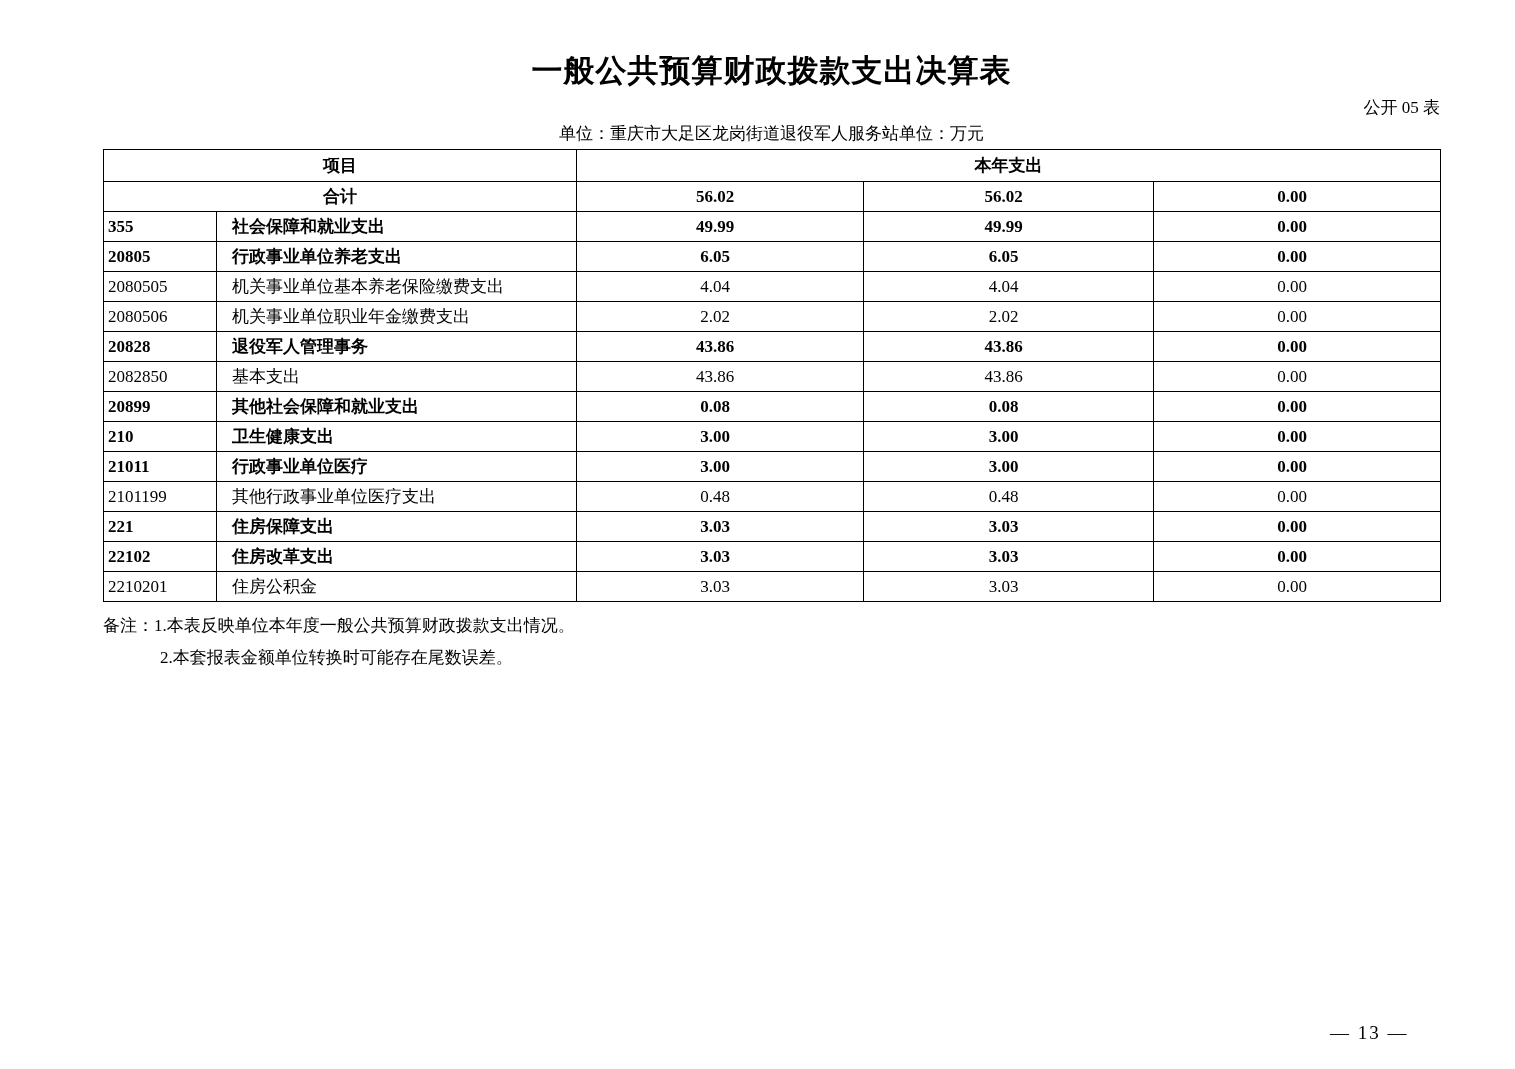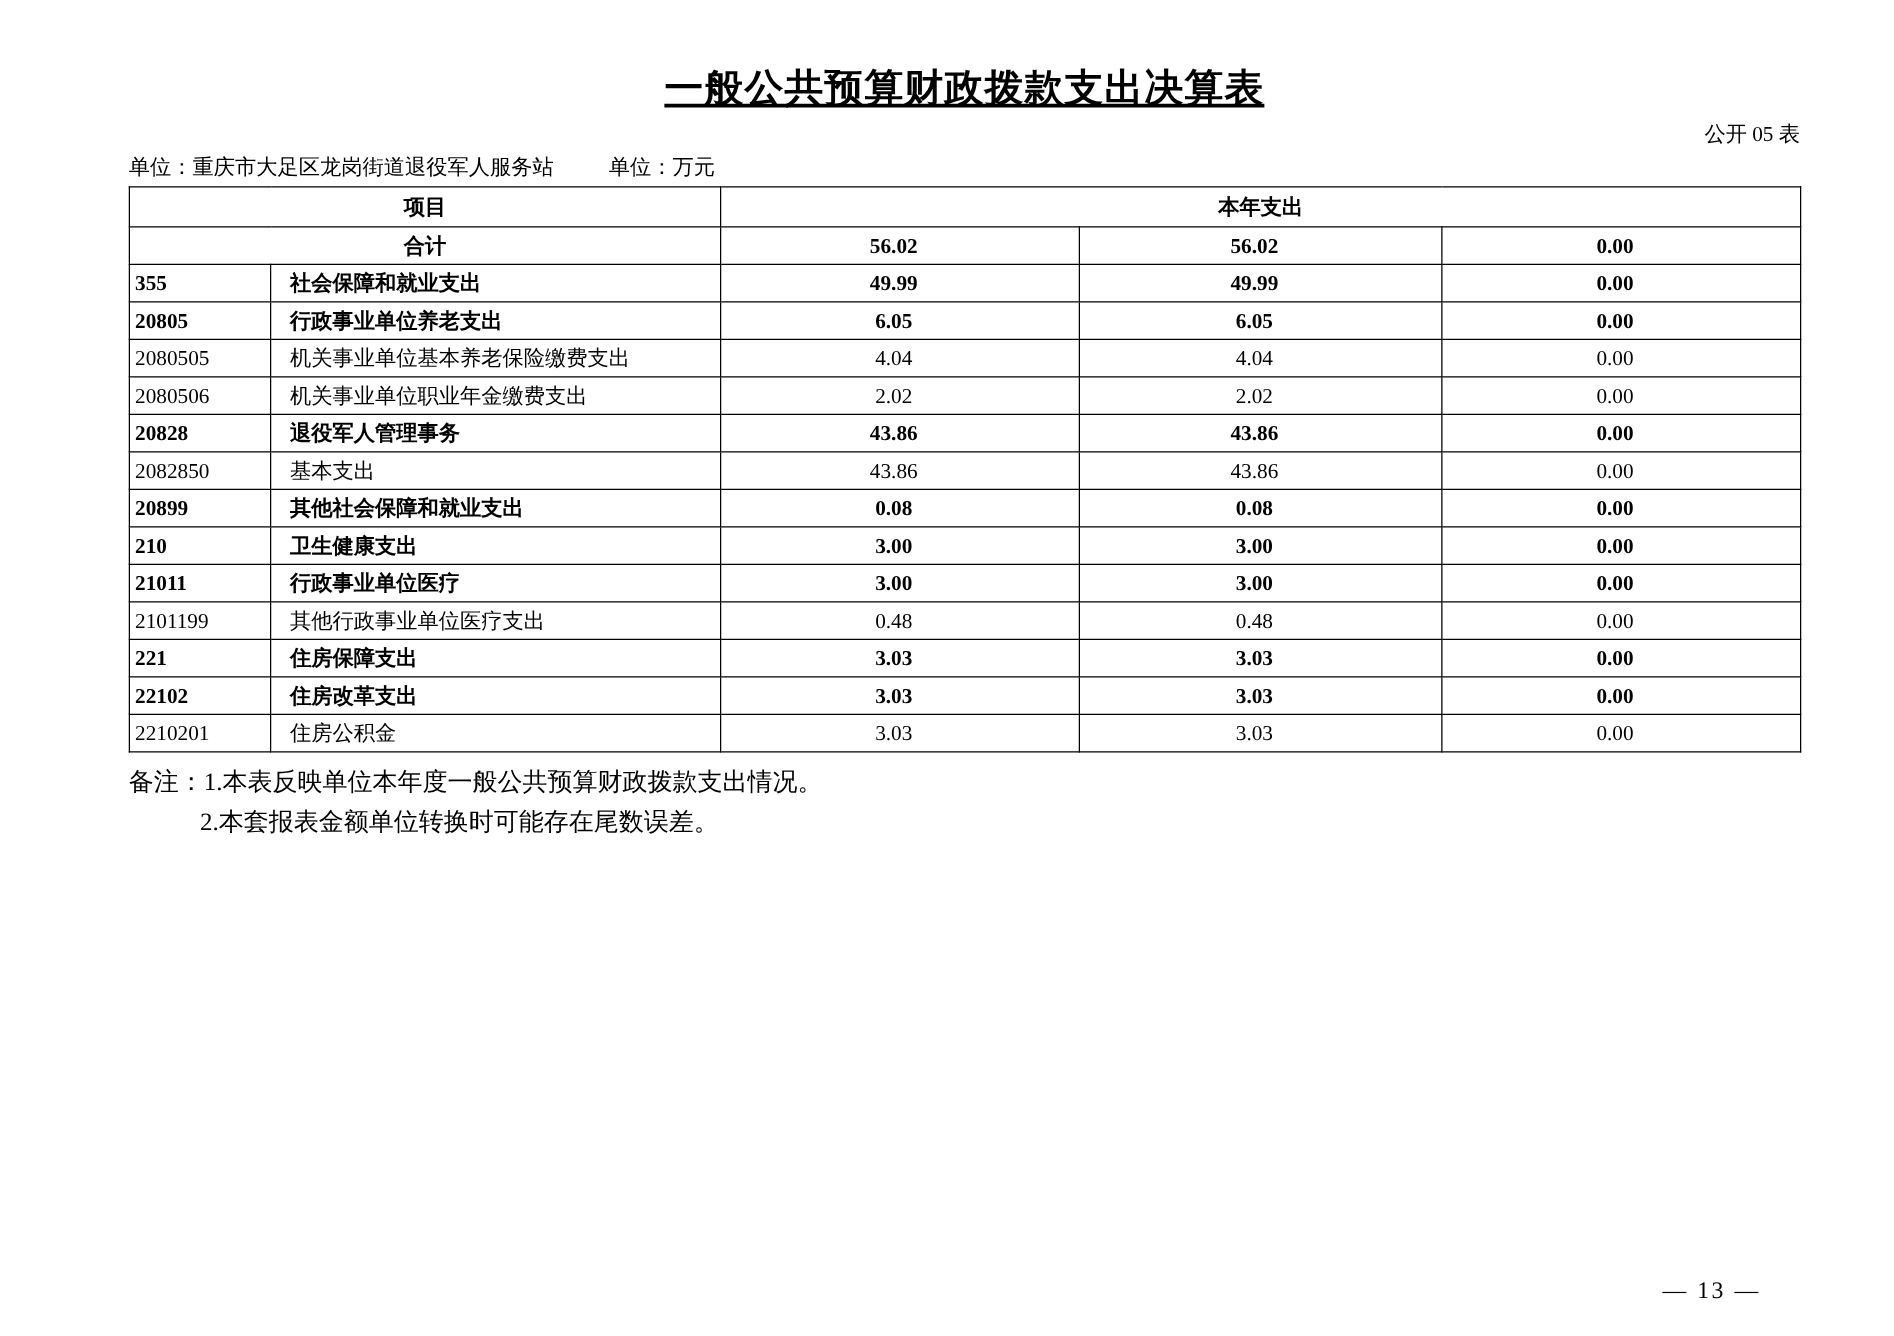--- a/index.html
+++ b/index.html
@@ -13,35 +13,33 @@
     font-family: "Liberation Serif", "DejaVu Serif", serif;
     overflow: hidden;
   }
   .content { padding: 52px 75px 0 103px; }
   .title {
     text-align: center;
     font-size: 31px;
     font-weight: bold;
     letter-spacing: 1px;
     line-height: 1.2;
-    text-decoration: underline;
   }
   .code-line {
     margin-top: 8px;
     text-align: right;
     font-size: 17px;
     line-height: 22px;
   }
   .unit-row {
     margin-top: 4px;
     display: flex;
-    justify-content: flex-start;
+    justify-content: center;
     font-size: 17px;
     line-height: 22px;
-    gap: 44px;
   }
   table.fin {
     margin-top: 4px;
     border-collapse: collapse;
     table-layout: fixed;
     width: 1337px;
   }
   table.fin th, table.fin td {
     border: 1px solid #000;
     font-size: 17px;
@@ -53,21 +51,21 @@
   .hrow1 th { height: 32px; }
   .hrow2 th { height: 116px; }
   table.fin td { height: 30px; }
   td.code { text-align: left; padding-left: 4px; }
   td.name { text-align: left; padding-left: 15px; }
   td.num  { text-align: center; padding-right: 10px; }
   td.center { text-align: center; }
   tr.bold td { font-weight: bold; }
   .notes {
     margin-top: 8px;
-    font-size: 20px;
+    font-size: 17px;
     line-height: 32px;
   }
   .note-indent { padding-left: 57px; }
   .page-number {
     position: absolute;
     top: 1022px;
     left: 1330px;
     font-size: 19px;
     letter-spacing: 2px;
   }

